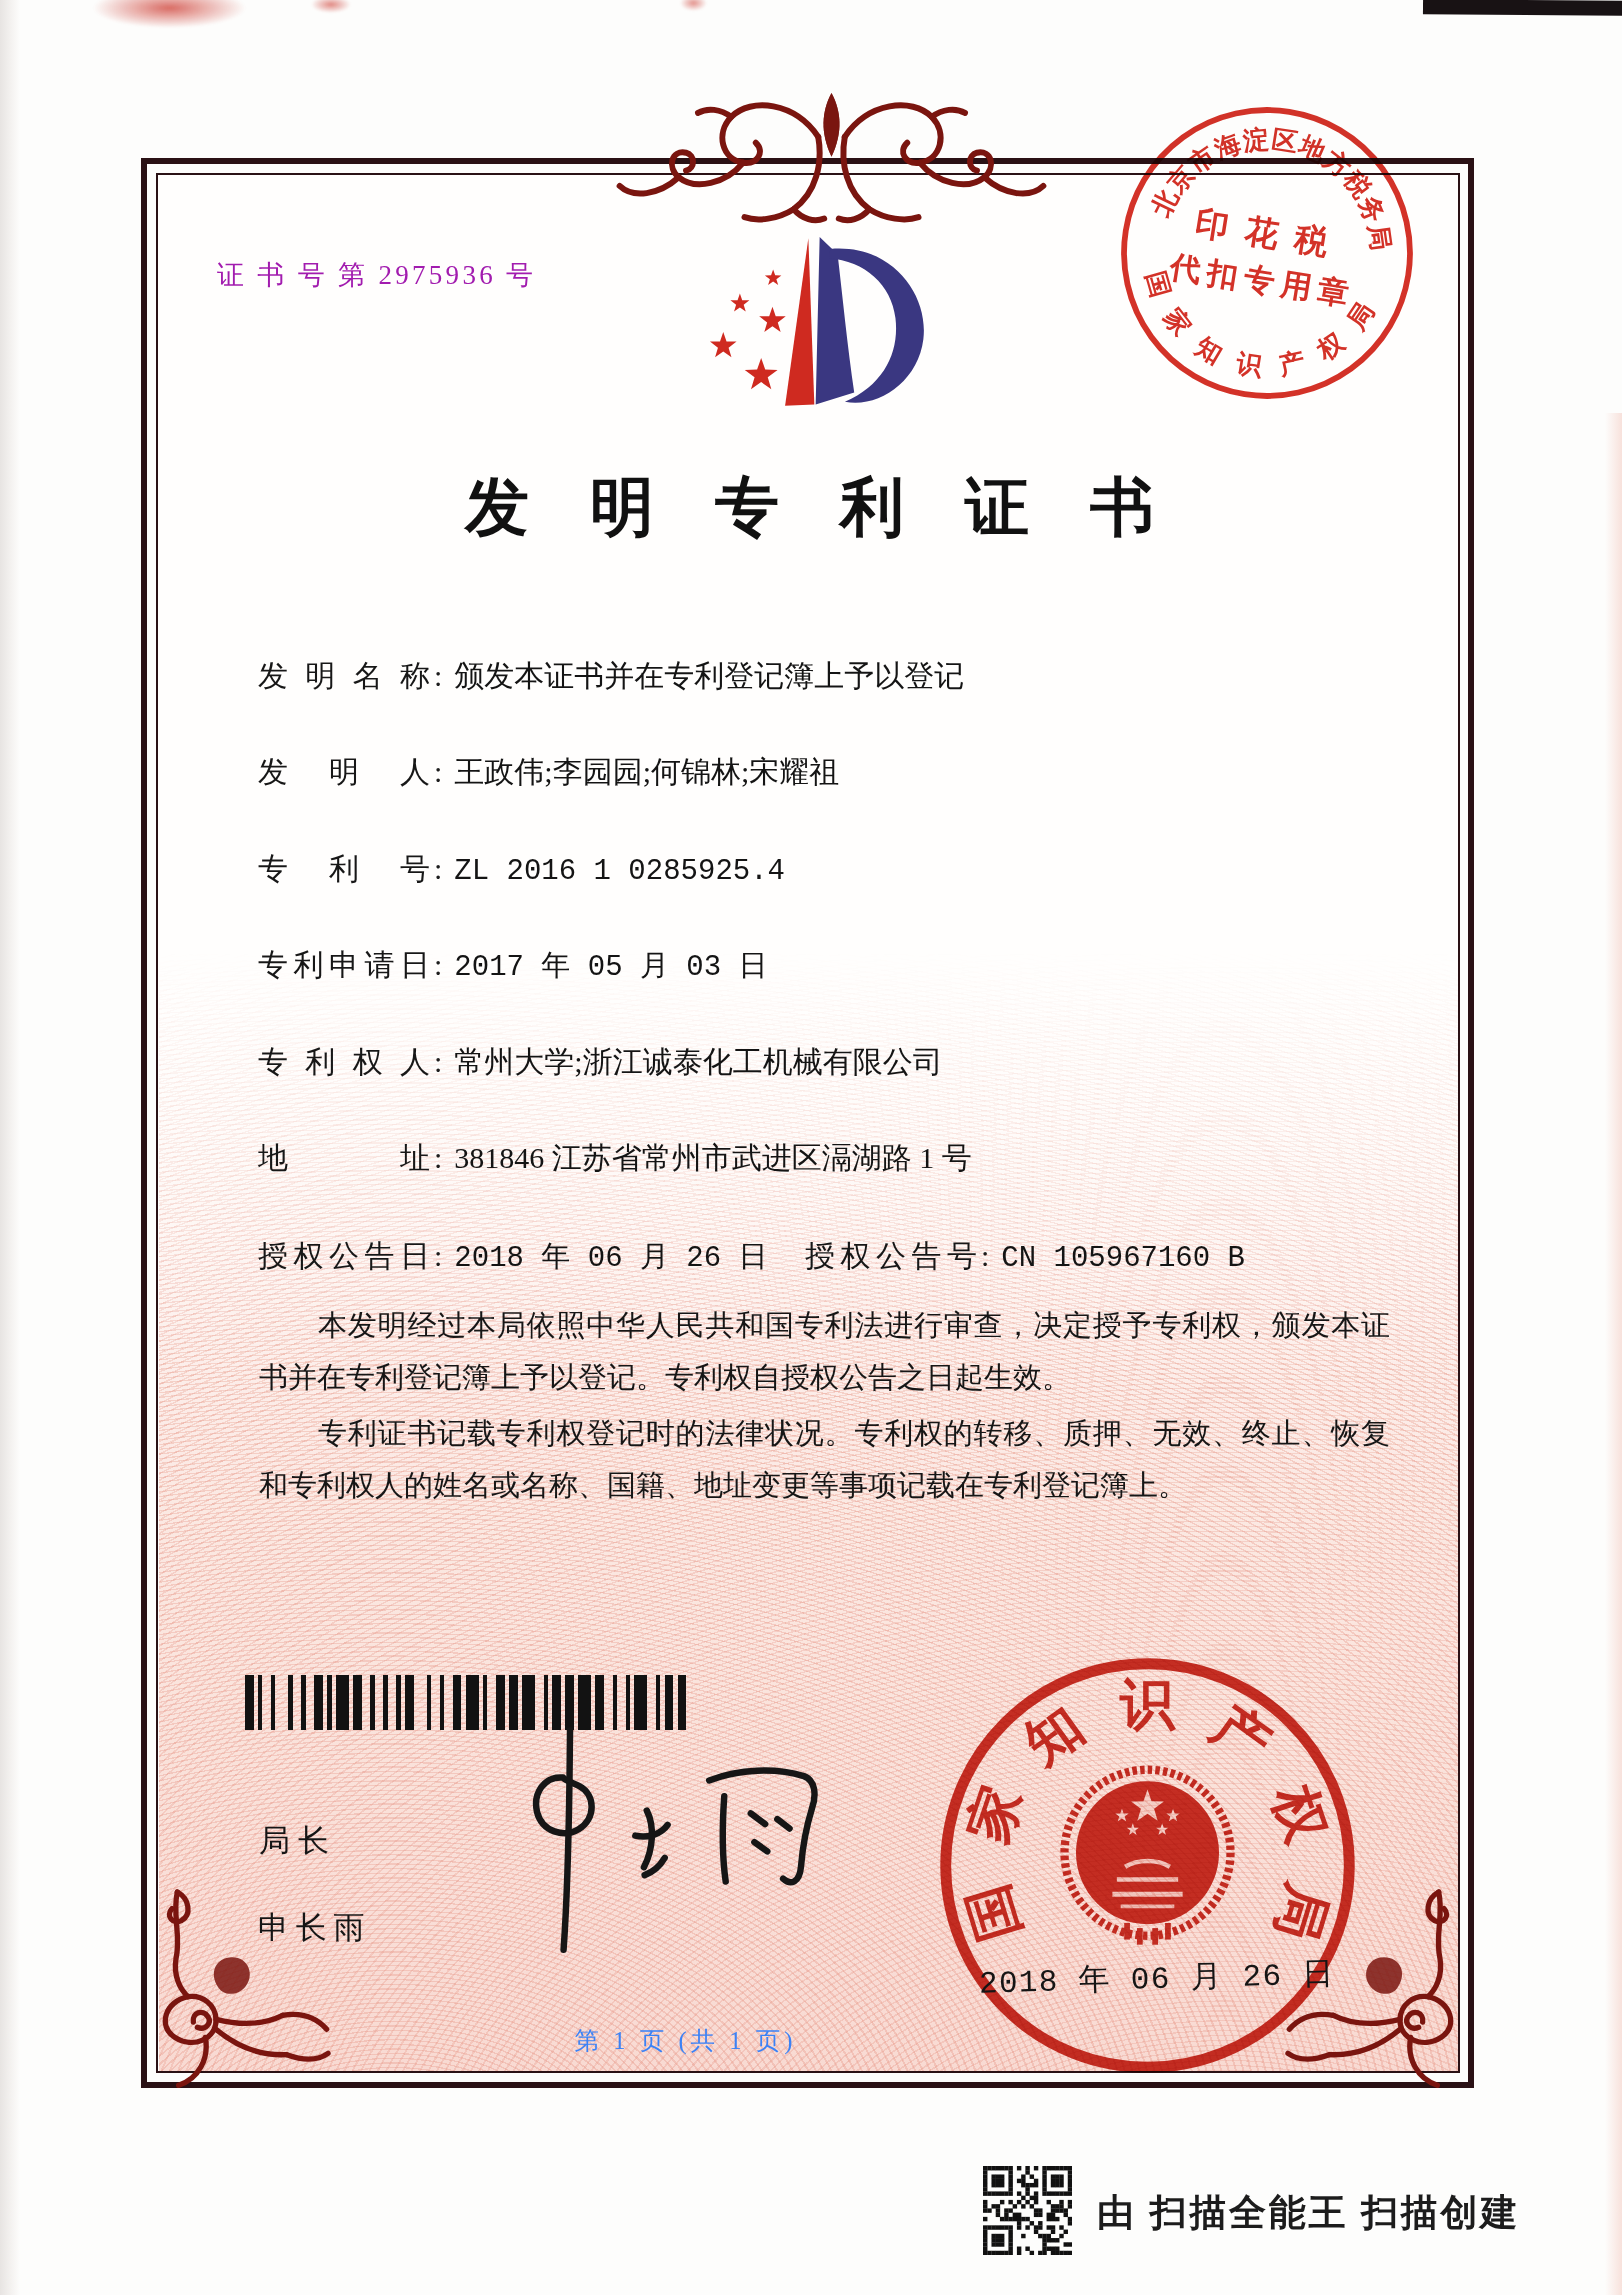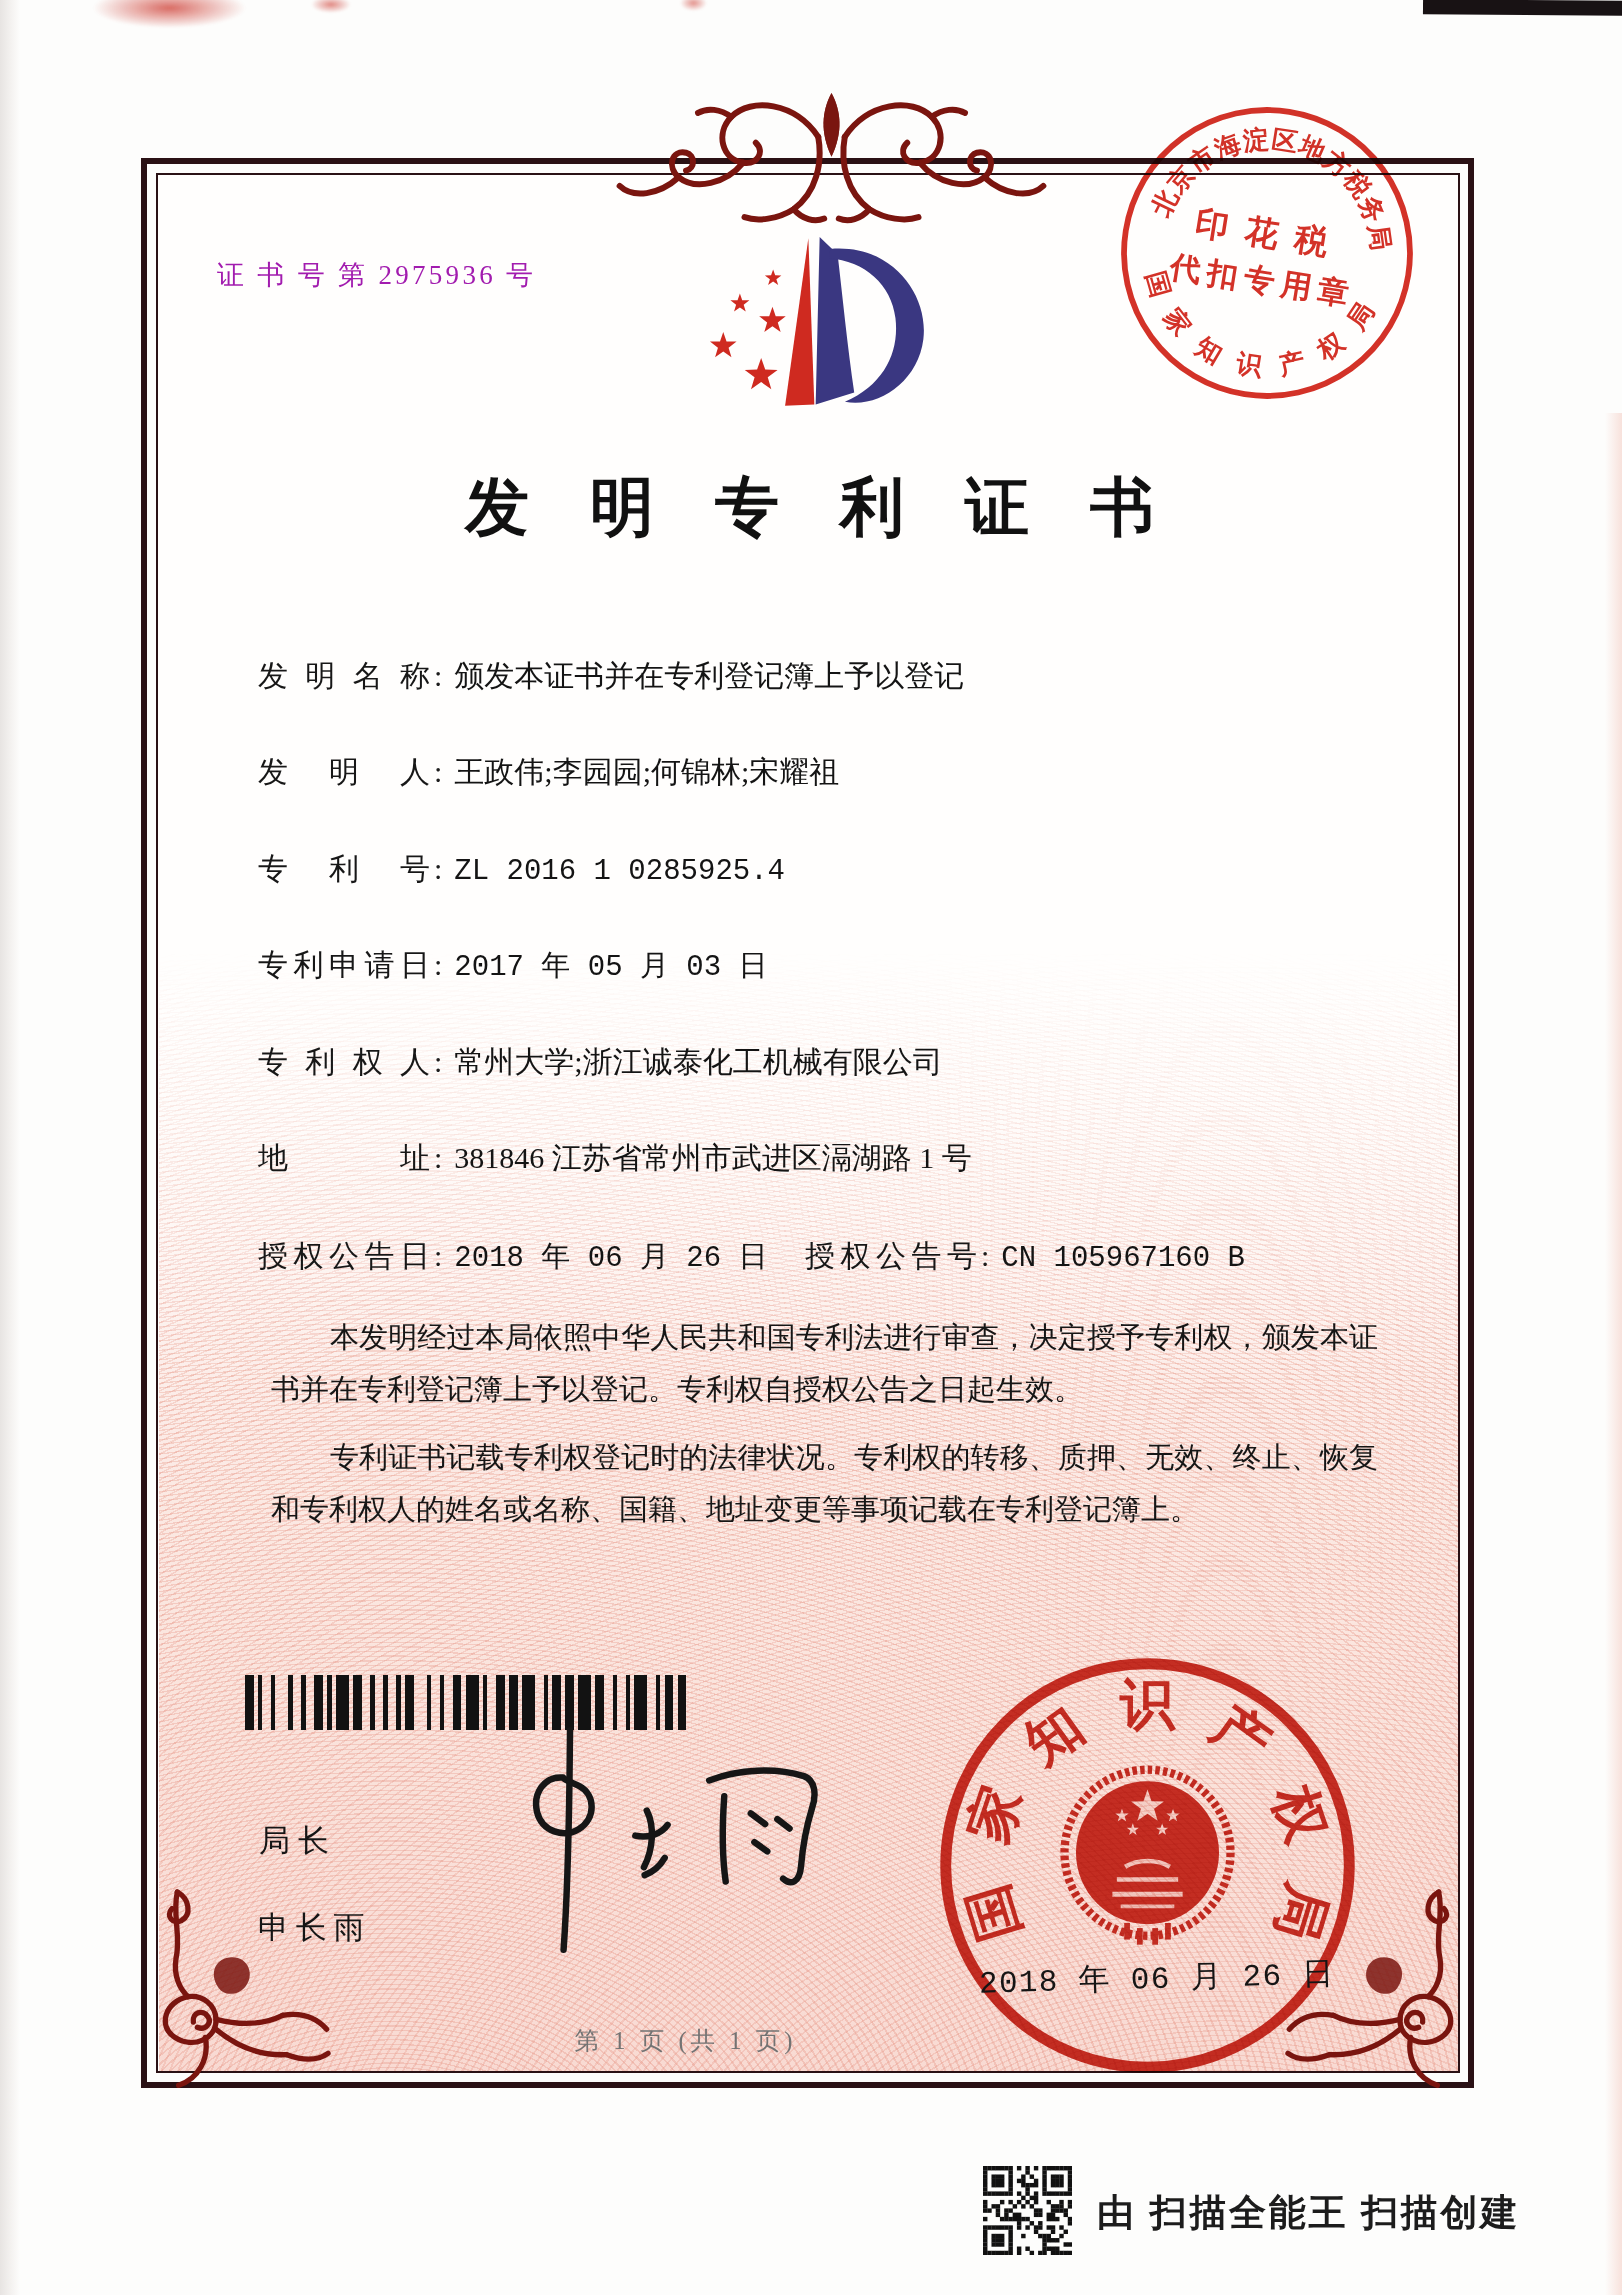--- a/index.html
+++ b/index.html
@@ -57,37 +57,37 @@
   .field-value{color:#141414;}
   .mono{font-family:"Liberation Mono","DejaVu Sans Mono",monospace;font-size:29px;}
   #grant-row{position:absolute;left:258px;top:1236px;width:1158px;font-size:30px;}
   .grant-group{position:absolute;top:0;display:flex;align-items:baseline;white-space:nowrap;}
   .grant-left{left:0;}
   .grant-right{left:547px;}
 
   
   #paragraphs{position:absolute;left:255px;top:1295px;width:1139px;
     font-size:29px;line-height:52px;text-align:justify;color:#161616;}
-  #paragraphs p{margin:16px;text-indent:59px;}
+  #paragraphs p{margin:4px;text-indent:59px;}
 
   
   #barcode{position:absolute;left:245px;top:1675px;width:442px;height:55px;display:flex;}
   #barcode .bar{height:100%;}
 
   .director-title{position:absolute;left:259px;top:1820px;font-size:31px;letter-spacing:8px;color:#151515;}
   .director-name{position:absolute;left:258px;top:1907px;font-size:31px;letter-spacing:6.7px;color:#151515;}
   #signature{position:absolute;left:494px;top:1707px;width:373px;height:253px;}
 
   
   #seal{position:absolute;left:924px;top:1642px;width:447px;height:447px;mix-blend-mode:multiply;opacity:.95;}
   .seal-date{position:absolute;left:979px;top:1957px;font-size:31px;color:#151515;letter-spacing:1.3px;transform:rotate(-1.5deg);z-index:3;
     font-family:"Liberation Mono","DejaVu Sans Mono",monospace;white-space:nowrap;}
 
   .page-footer{position:absolute;left:153px;top:2024px;width:1065px;text-align:center;
-    font-size:24.6px;letter-spacing:4px;color:#737373;}
+    font-size:24.6px;letter-spacing:4px;color:#3b82f6;}
 
   
   #qr{position:absolute;left:983px;top:2166px;width:89px;height:89px;}
   .scanner-text{position:absolute;left:1097px;top:2188px;font-size:37px;letter-spacing:2.7px;color:#1c1c1c;white-space:nowrap;
     font-family:"Liberation Sans","DejaVu Sans",sans-serif;font-weight:bold;}
 </style>
 </head>
 <body>
 
 <div id="page">

